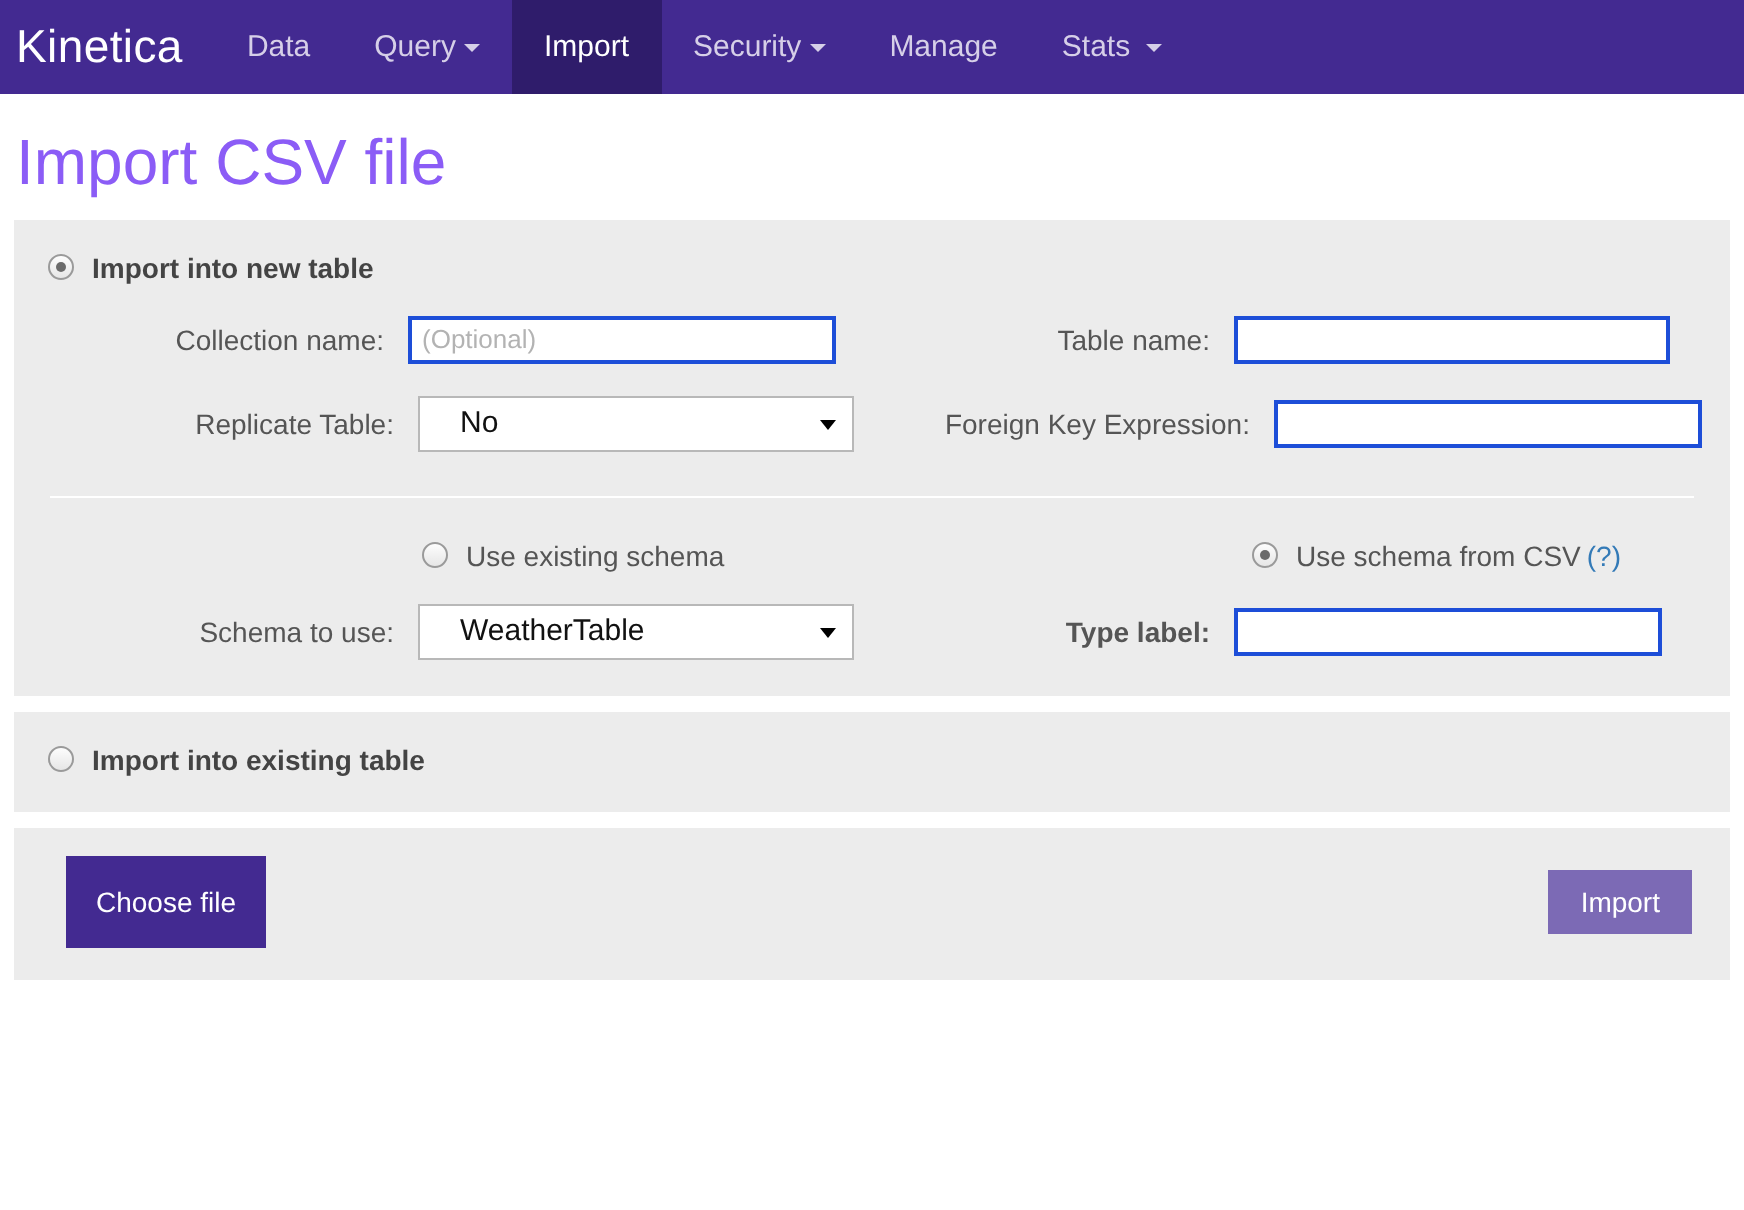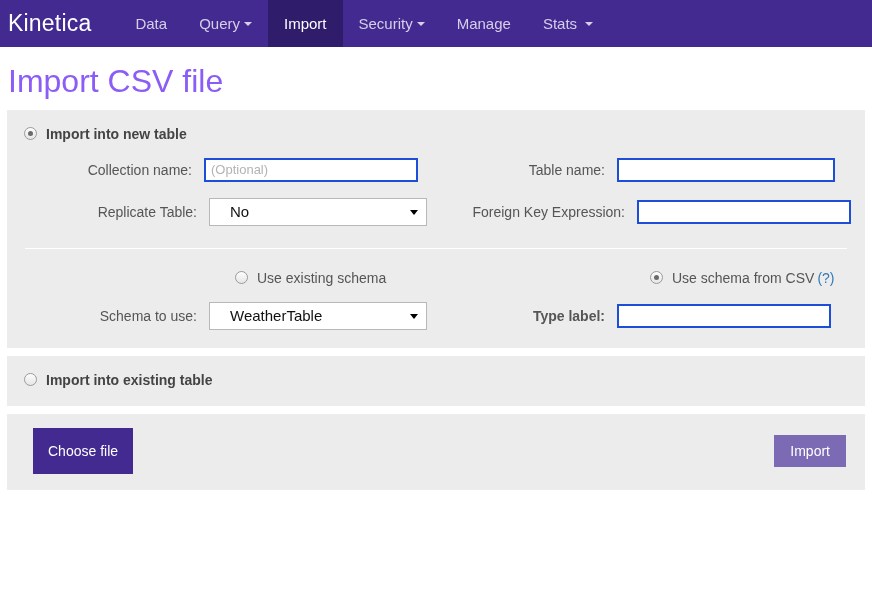--- a/index.html
+++ b/index.html
@@ -18,21 +18,20 @@
     position: relative;
   }
 
   
   .navbar {
     height: 47px;
     background: #432a91;
     display: flex;
     align-items: stretch;
     position: relative;
-    gap: 12px;
   }
   .brand {
     display: flex;
     align-items: center;
     padding: 0 16px 0 8px;
     color: #ffffff;
     font-size: 23px;
     font-weight: 400;
     letter-spacing: 0.2px;
     line-height: 1;
@@ -209,21 +208,21 @@
     margin-top: 21px;
   }
   .schema-mode {
     display: flex;
     align-items: center;
     font-size: 14px;
     color: #555555;
     cursor: pointer;
   }
   .schema-mode .mode-label { margin-left: 9px; }
-  .mode-left  { width: 438px; padding-left: 204px; box-sizing: border-box; margin-left: 24px; }
+  .mode-left  { width: 438px; padding-left: 204px; box-sizing: border-box; }
   .mode-right { flex: 1; padding-left: 181px; box-sizing: border-box; }
   .help-link {
     color: #337ab7;
     text-decoration: none;
     margin-left: 3px;
     cursor: pointer;
   }
 
   
   .actions-inner {

